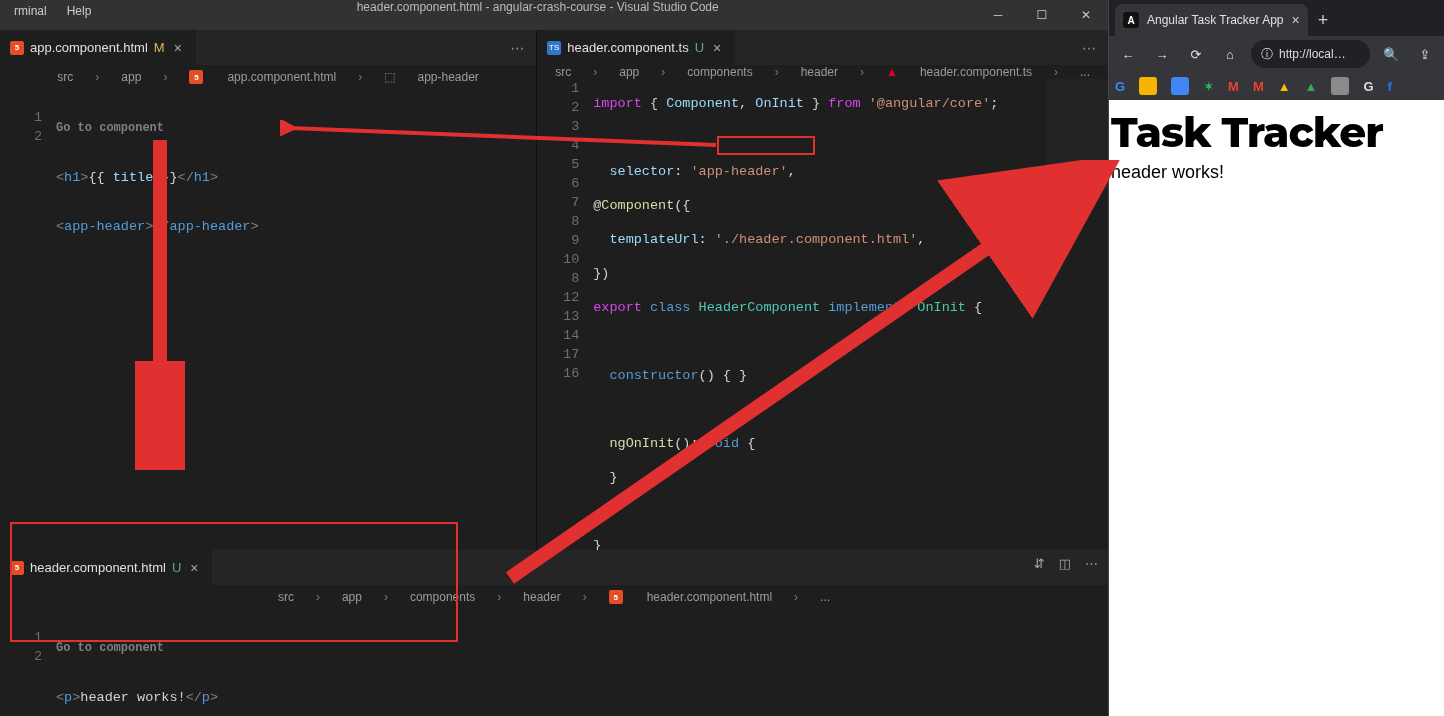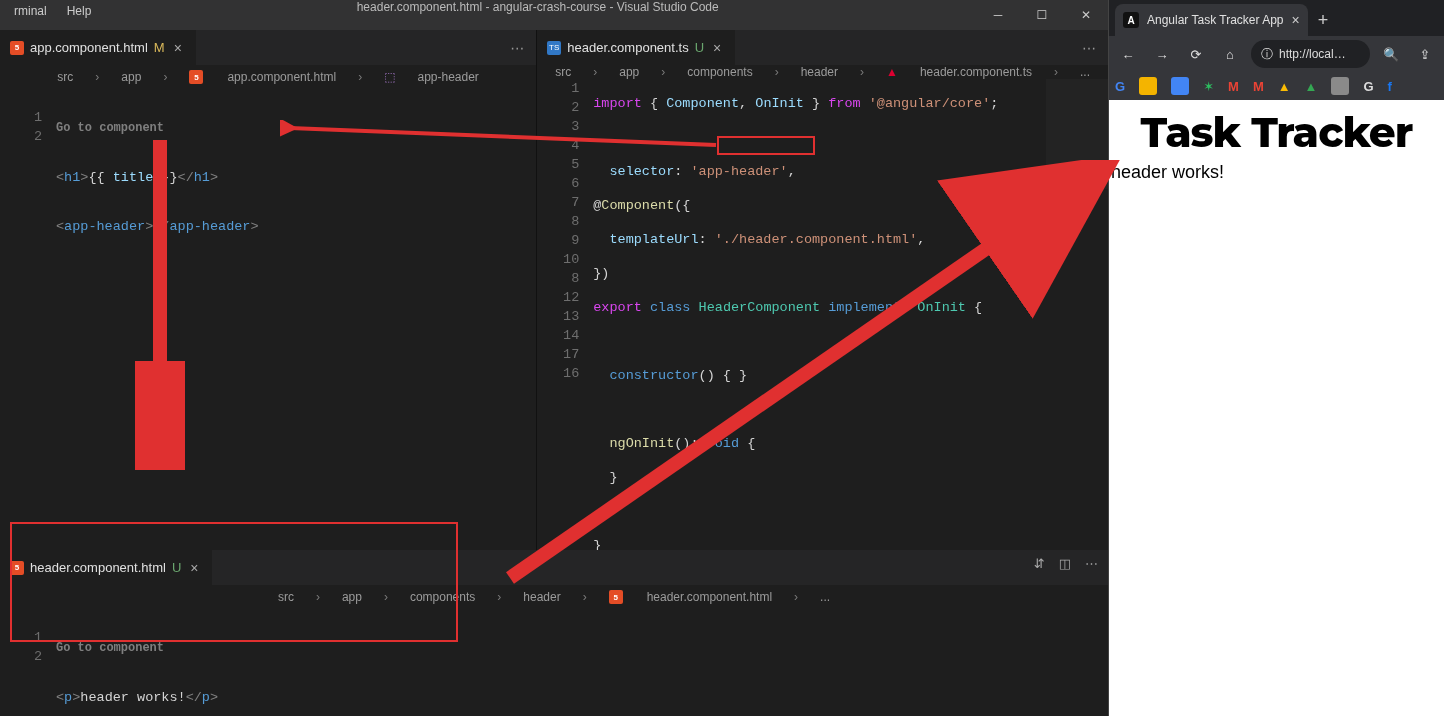--- a/index.html
+++ b/index.html
@@ -68,21 +68,21 @@
 .btab{background:#35363a;color:#e0e0e0;height:32px;border-radius:8px 8px 0 0;display:flex;align-items:center;padding:0 8px;gap:8px;font-size:12px;max-width:210px;}
 .btab .bfav{width:16px;height:16px;background:#111;border-radius:3px;display:flex;align-items:center;justify-content:center;color:#fff;font-size:10px;font-weight:700;}
 .btab .bclose{color:#ccc;margin-left:auto;font-size:14px;}
 .newtab{color:#ccc;padding:0 10px;height:32px;display:flex;align-items:center;font-size:18px;}
 .btoolbar{height:36px;background:#35363a;display:flex;align-items:center;padding:0 6px;gap:8px;color:#e0e0e0;}
 .navicon{width:26px;height:26px;display:flex;align-items:center;justify-content:center;border-radius:50%;}
 .addr{flex:1;background:#202124;height:28px;border-radius:14px;display:flex;align-items:center;padding:0 10px;gap:6px;color:#ddd;font-size:12px;}
 .bookmarks{height:28px;background:#35363a;display:flex;align-items:center;padding:0 6px;gap:14px;}
 .bm{width:18px;height:18px;border-radius:3px;}
 .viewport{flex:1;background:#fff;color:#000;padding:6px 2px;}
-.viewport h1{font-family:Montserrat,Arial,sans-serif;font-weight:800;font-size:42px;letter-spacing:-1px;text-align:center;}
+.viewport h1{font-family:Montserrat,Arial,sans-serif;font-weight:800;font-size:42px;letter-spacing:-1px;}
 .viewport p{font-size:18px;margin-top:4px;}
 </style>
 </head>
 <body>
 
 <div class="root">
  <div class="vscode">
 
   <div class="titlebar">
     <div class="menu">

